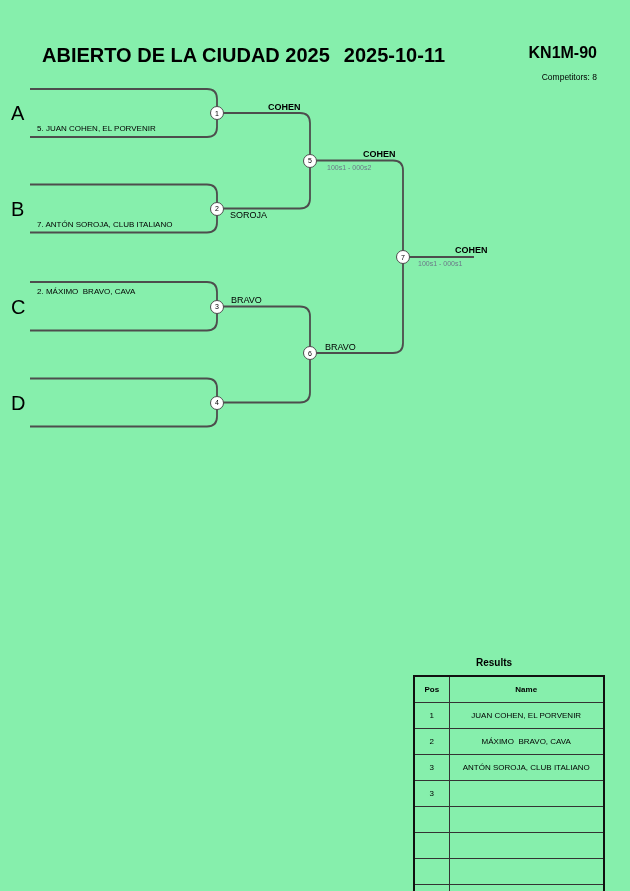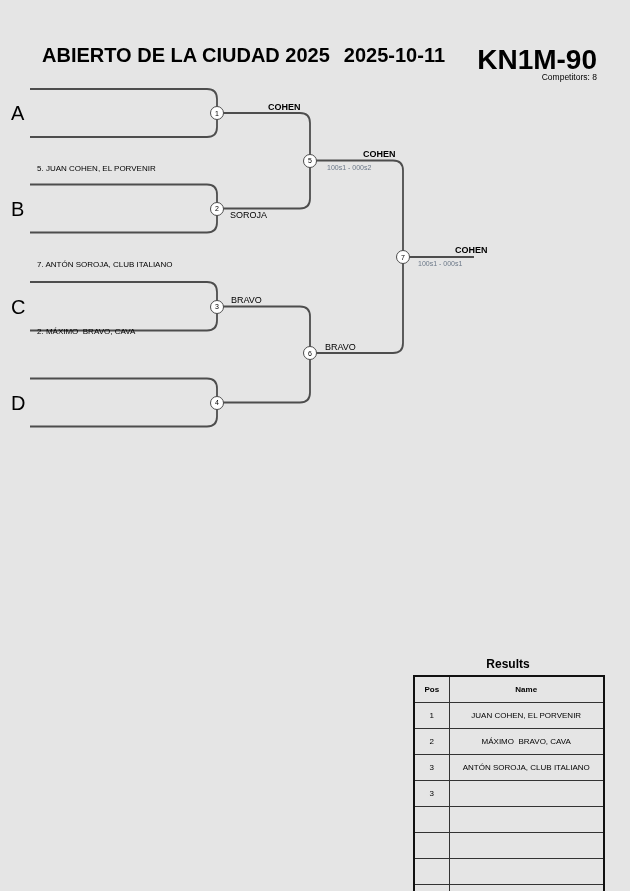--- a/index.html
+++ b/index.html
@@ -6,40 +6,40 @@
     margin: 0;
     padding: 0;
     background: #ffffff;
     font-family: "Liberation Sans", sans-serif;
     color: #000000;
   }
   .page {
     position: relative;
     width: 630px;
     height: 891px;
-    background: #e5e5e5;
+    background: #86efac;
     overflow: hidden;
   }
 
   
   .title-row {
     position: absolute;
     left: 42px;
     top: 44px;
     white-space: nowrap;
     font-size: 20px;
     font-weight: bold;
     letter-spacing: 0px;
   }
   .title-row .date { margin-left: 14px; }
   .event-code {
     position: absolute;
     right: 33px;
     top: 44px;
-    font-size: 28px;
+    font-size: 16px;
     font-weight: bold;
   }
   .competitors {
     position: absolute;
     right: 33px;
     top: 72px;
     font-size: 8.5px;
   }
 
   
@@ -48,21 +48,20 @@
     position: absolute;
     left: 11px;
     font-size: 20px;
     line-height: 20px;
   }
   .player-name {
     position: absolute;
     font-size: 8px;
     line-height: 9px;
     white-space: pre;
-    margin-top: 40px;
   }
   .match-label {
     position: absolute;
     font-size: 9px;
     line-height: 9px;
     white-space: nowrap;
   }
   .match-label.bold { font-weight: bold; margin-left: 38px; }
   .match-score {
     position: absolute;
@@ -82,25 +81,25 @@
     display: flex;
     align-items: center;
     justify-content: center;
     font-size: 7px;
     line-height: 7px;
   }
 
   
   .results-title {
     position: absolute;
-    left: 413px;
+    left: 399px;
     top: 657px;
     width: 190px;
     text-align: center;
-    font-size: 12px;
+    font-size: 10px;
     font-weight: bold;
   }
   table.results {
     position: absolute;
     left: 413px;
     top: 675px;
     width: 190px;
     border-collapse: collapse;
     table-layout: fixed;
     font-size: 8px;

